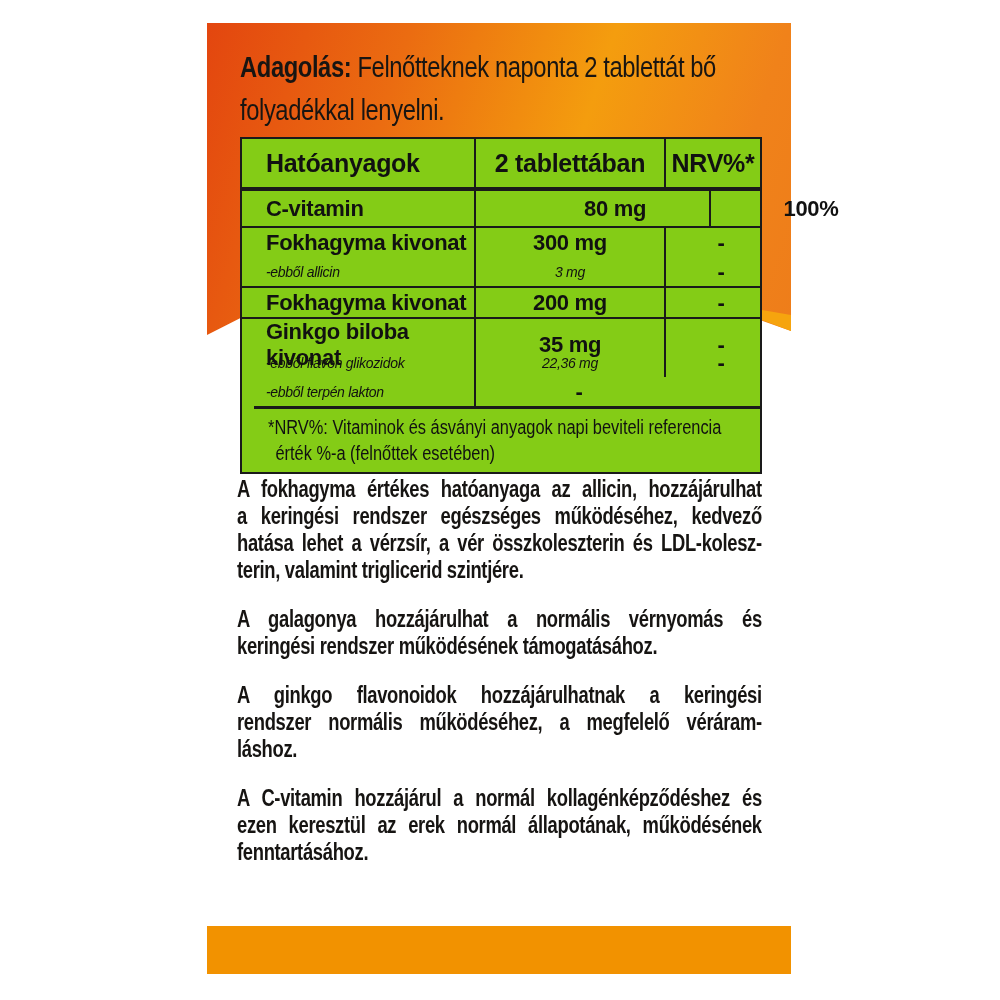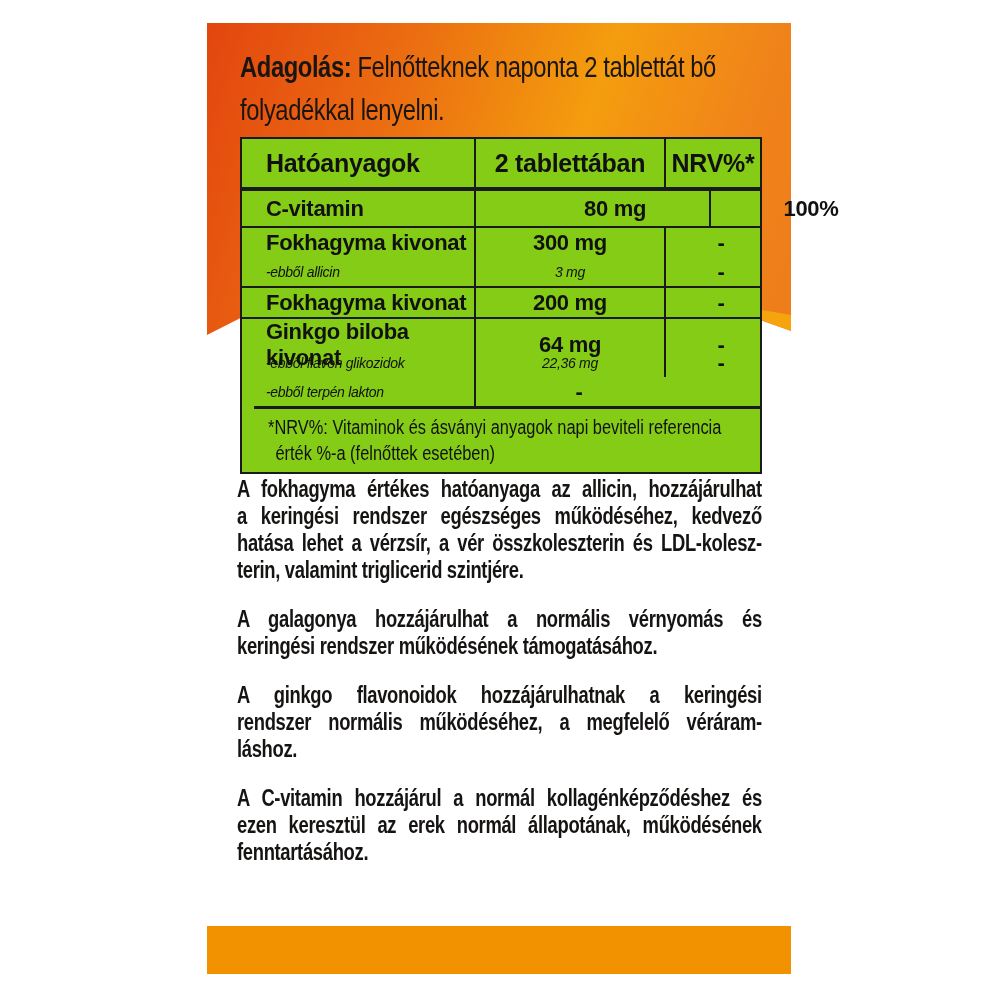--- a/index.html
+++ b/index.html
@@ -96,21 +96,21 @@
     <div class="cell c2">3 mg</div>
     <div class="cell c3">-</div>
   </div>
         <div class="trow drow sep">
     <div class="cell c1">Fokhagyma kivonat</div>
     <div class="cell c2">200 mg</div>
     <div class="cell c3">-</div>
   </div>
         <div class="trow drow">
     <div class="cell c1">Ginkgo biloba kivonat</div>
-    <div class="cell c2">64 mg</div>
+    <div class="cell c2">35 mg</div>
     <div class="cell c3">-</div>
   </div>
         <div class="trow drow sub">
     <div class="cell c1">-ebből flavon glikozidok</div>
     <div class="cell c2">22,36 mg</div>
     <div class="cell c3">-</div>
   </div>
         <div class="trow drow sub">
     <div class="cell c1">-ebből terpén lakton</div>
     <div class="cell c3">-</div>

